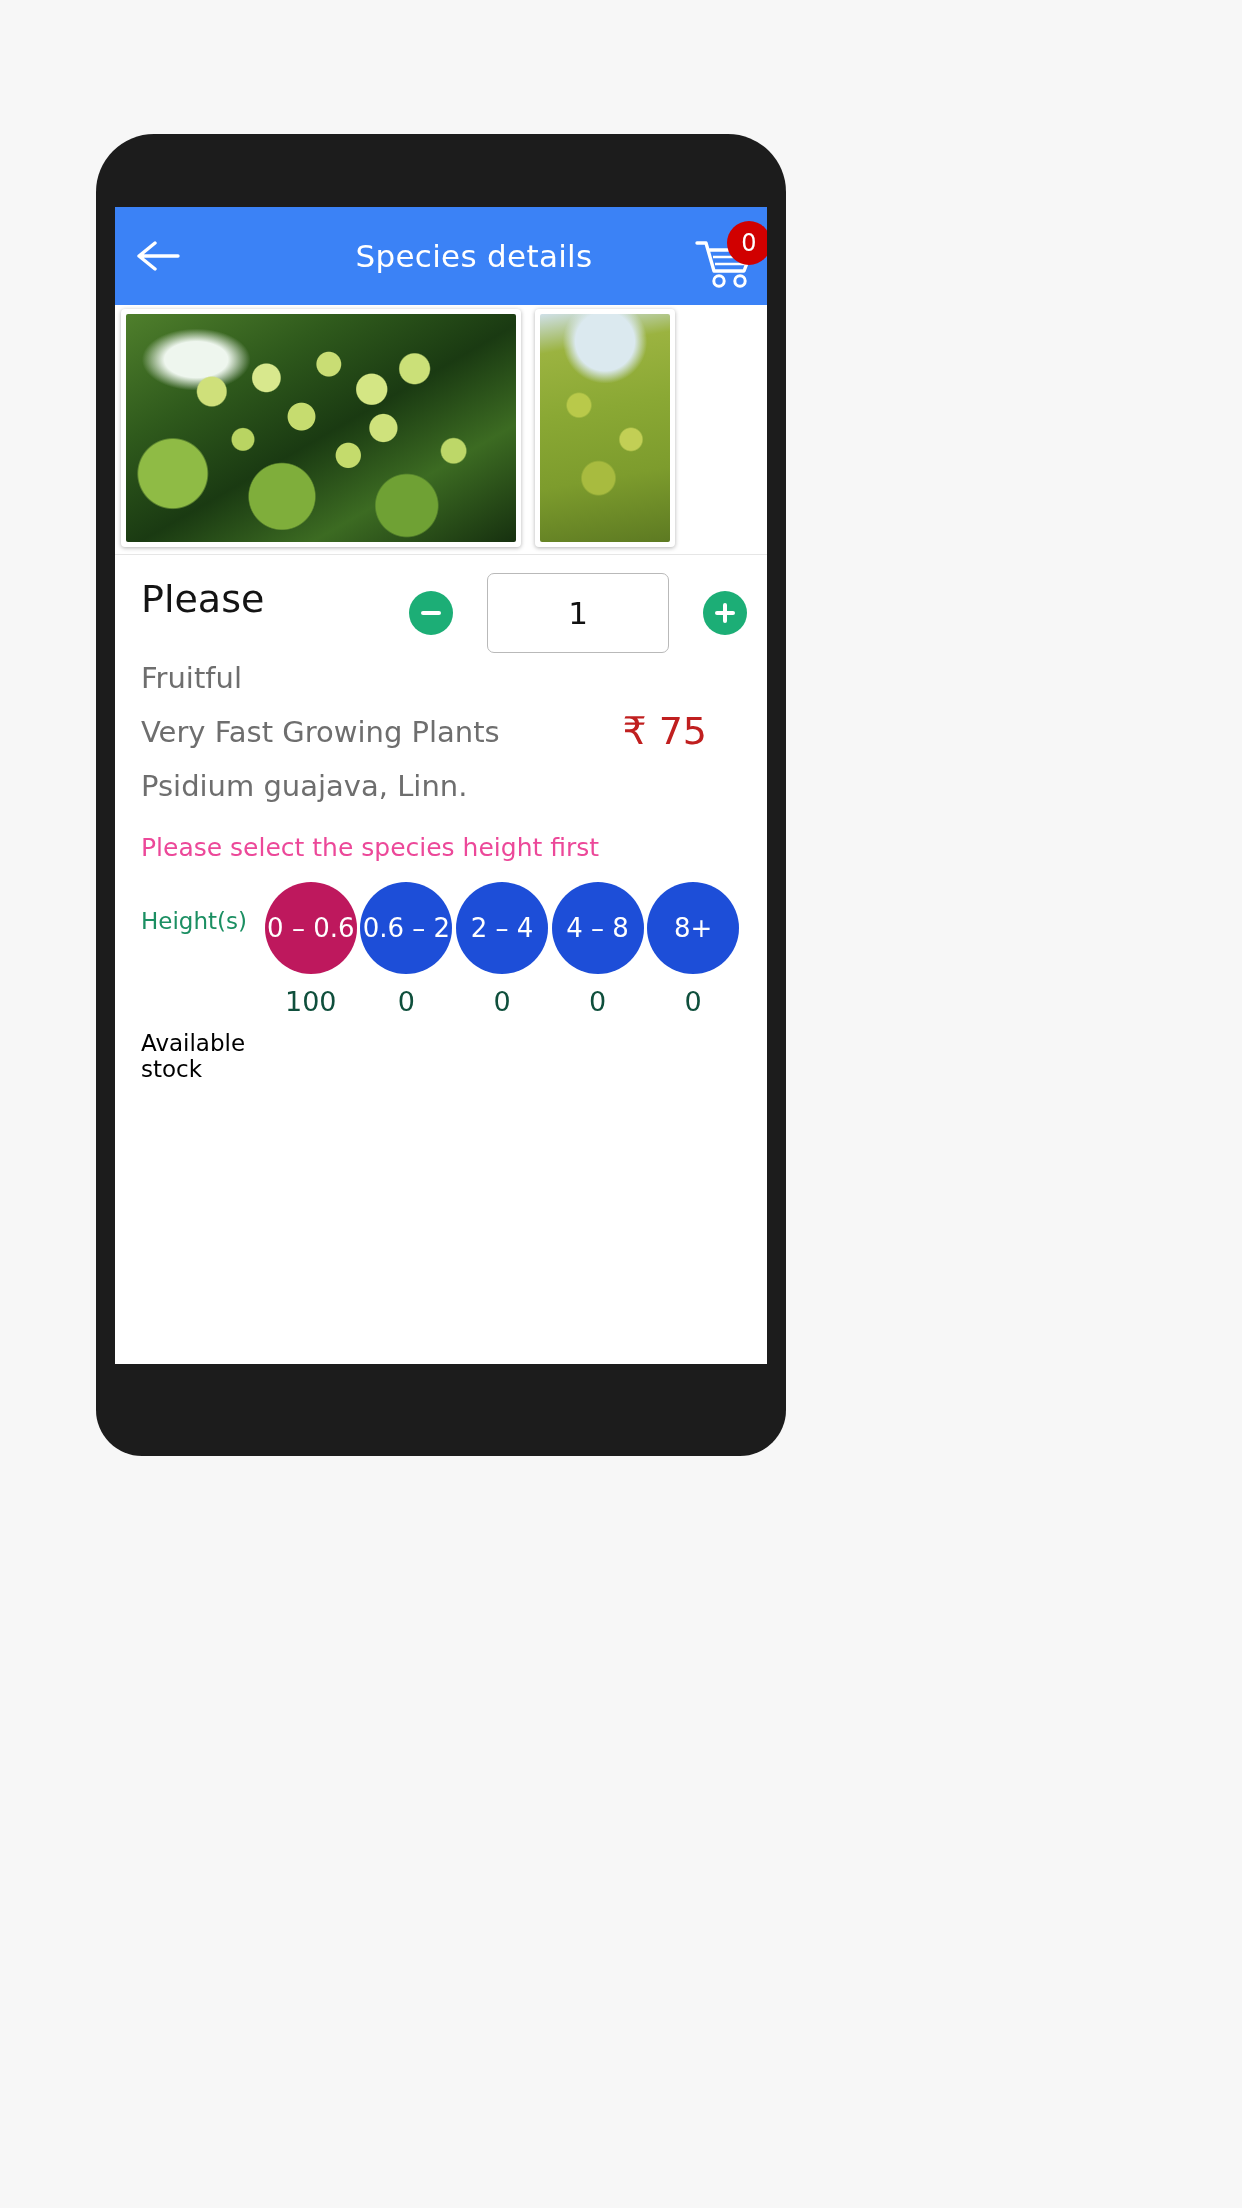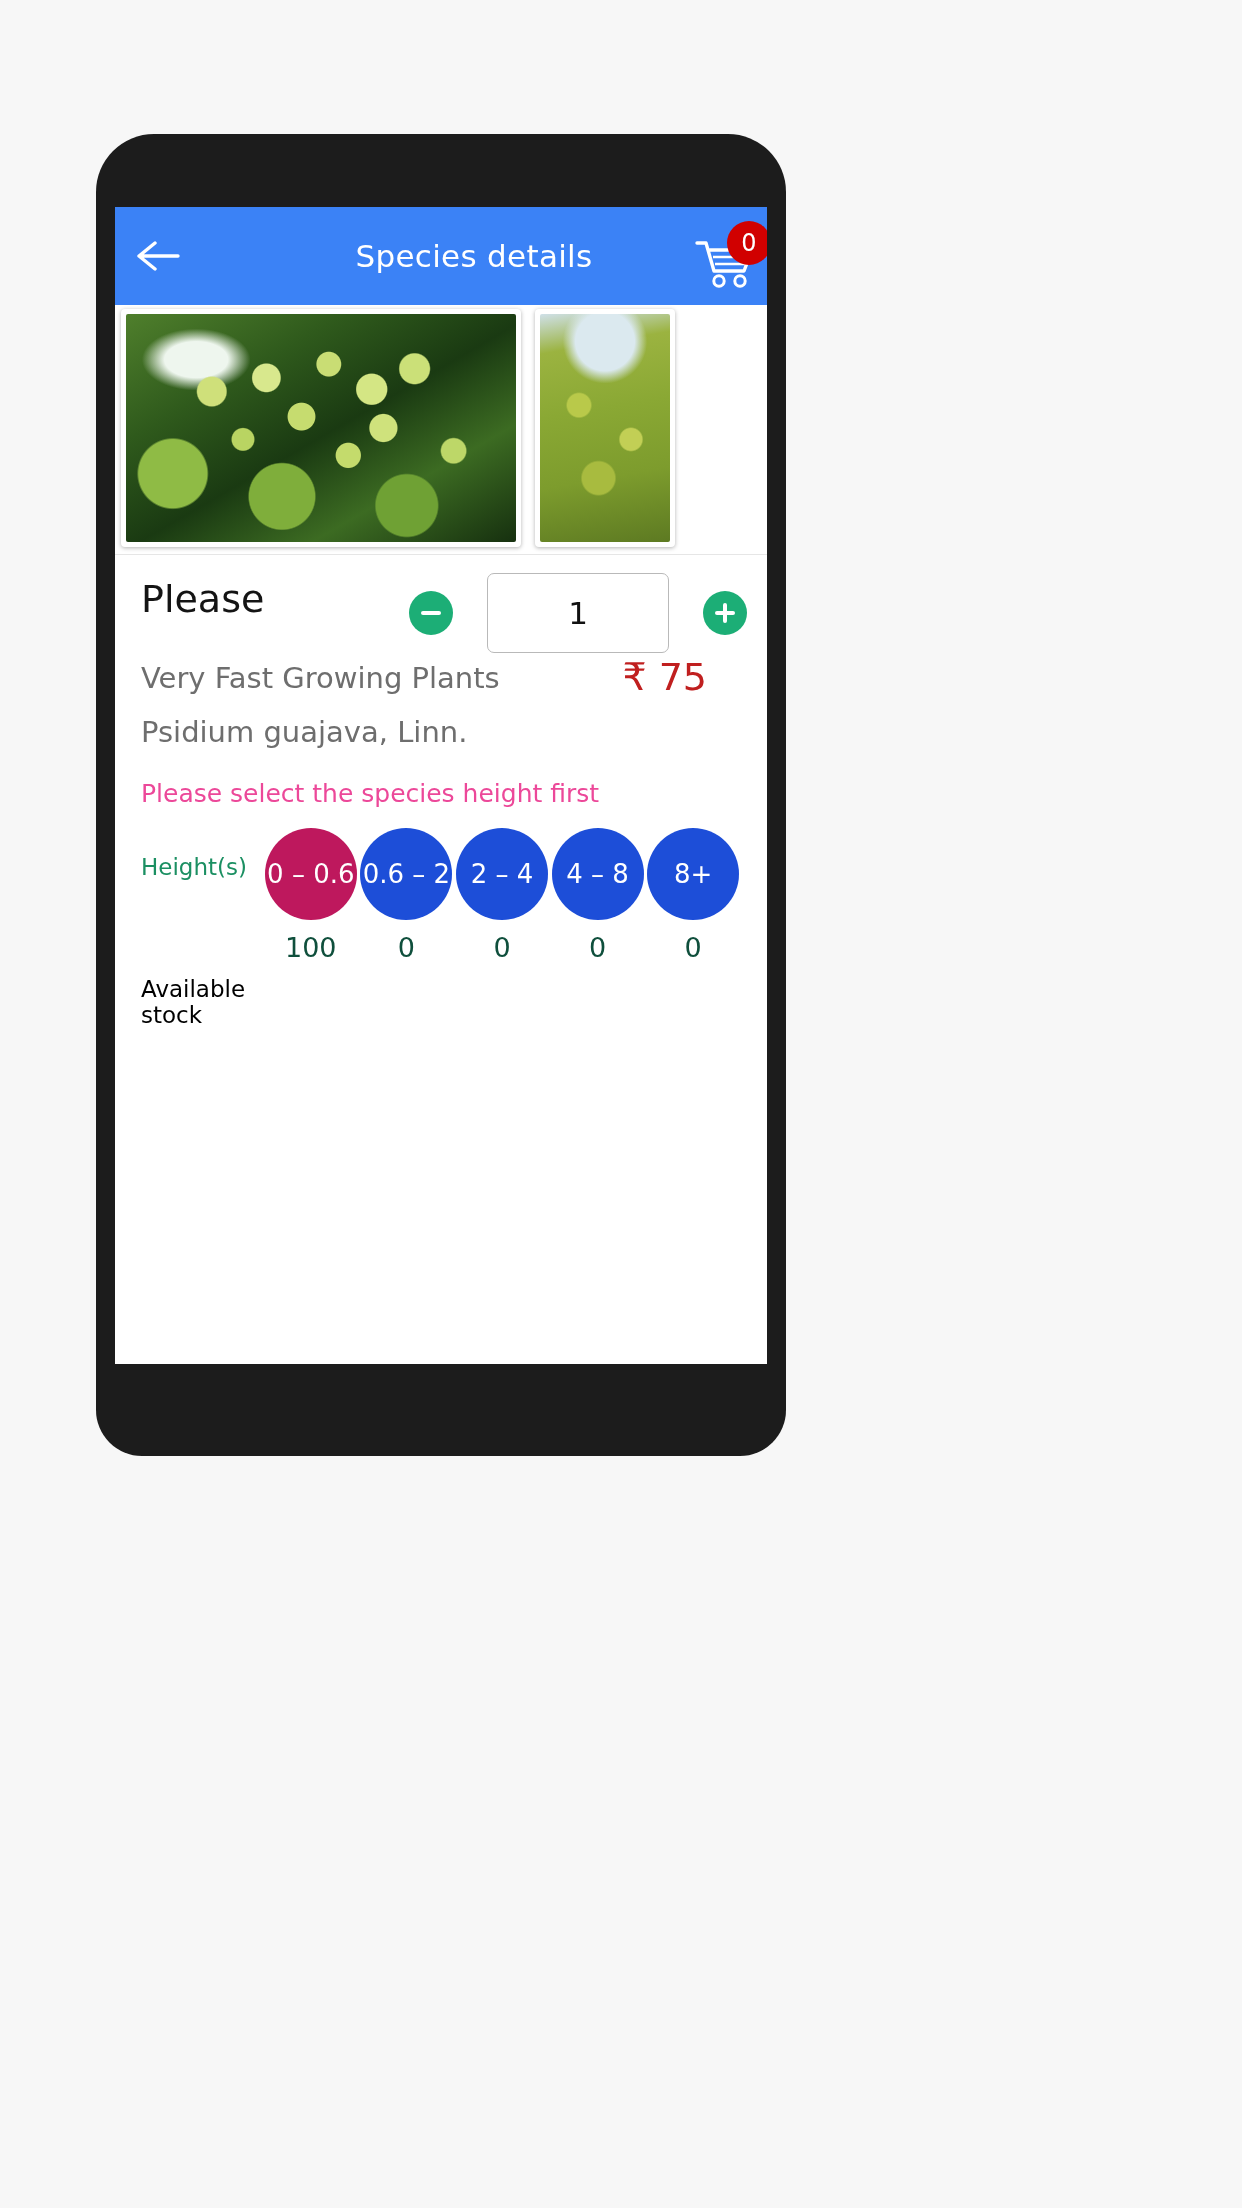--- a/index.html
+++ b/index.html
@@ -277,20 +277,21 @@
             <span class="bar-h"></span>
           </button>
           <input id="qty-input" type="text" value="1" style="">
           <button class="round-btn" style="position:relative;">
             <span class="bar-h"></span>
             <span class="bar-v"></span>
           </button>
         </div>
       </div>
 
+      <div class="sub-line">Fruitful</div>
 
       <div id="sub-2-row">
         <div class="sub-line">Very Fast Growing Plants</div>
         <div id="price">₹ 75</div>
       </div>
 
       <div class="sub-line">Psidium guajava, Linn.</div>
 
       <div id="warning">Please select the species height first</div>
 

